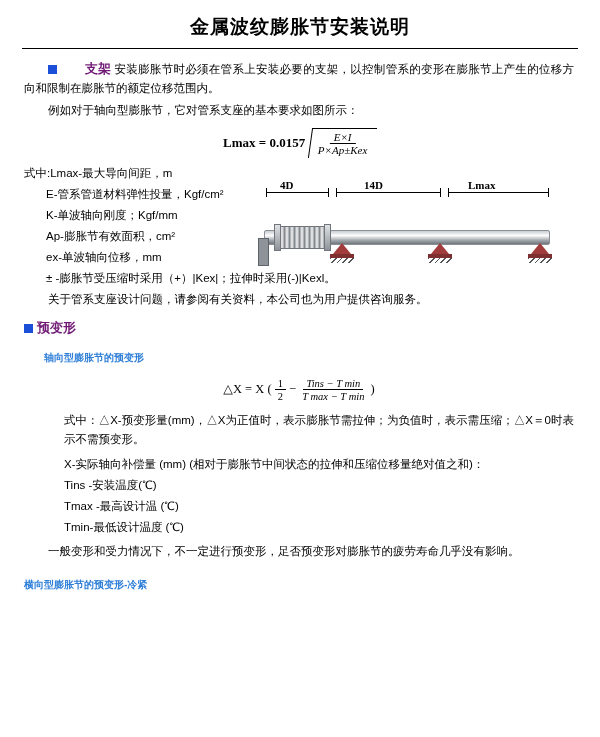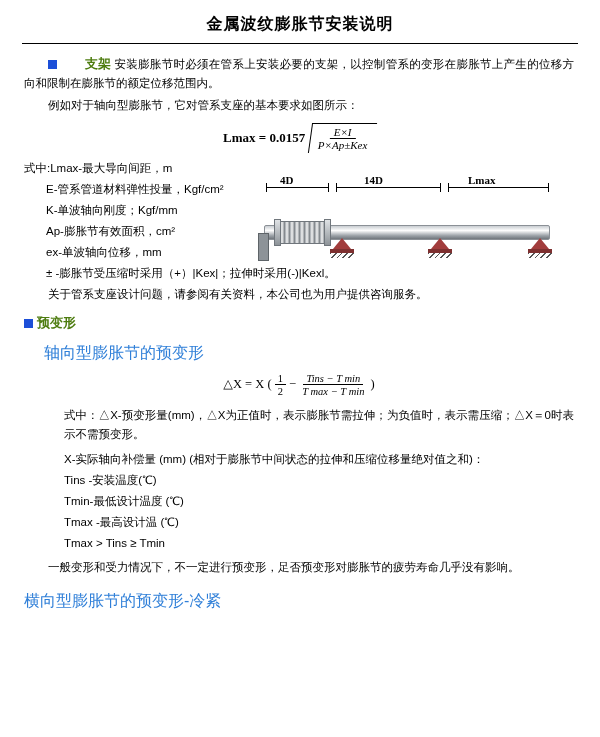--- a/index.html
+++ b/index.html
@@ -16,21 +16,21 @@
   }
   .page {
     position: relative;
     width: 600px;
     height: 737px;
     padding: 0;
     box-sizing: border-box;
   }
   .title {
     text-align: center;
-    font-size: 16px;
+    font-size: 19px;
     font-weight: bold;
     letter-spacing: 1px;
     margin: 14px 0 8px 0;
     font-family: "Liberation Serif", serif;
   }
   .hr {
     border: none;
     border-top: 1.5px solid #000;
     margin: 0 22px 10px 22px;
   }
@@ -40,37 +40,37 @@
     line-height: 19px;
   }
   p {
     margin: 0 0 3px 0;
     text-align: justify;
   }
   .indent {
     text-indent: 24px;
   }
   .sq-head {
-    color: #4d7c0f;
+    color: #701a75;
     font-weight: bold;
     font-size: 13px;
     display: inline-block;
   }
   .sq {
     display: inline-block;
     width: 9px;
     height: 9px;
     background: #1c4fd8;
     margin-right: 4px;
     vertical-align: -1px;
   }
   .blue-sub {
     color: #2f7fd8;
-    font-weight: normal;
-    font-size: 16px;
+    font-weight: bold;
+    font-size: 10px;
     margin: 10px 0 4px 0;
   }
   .section-gap {
     margin-top: 9px;
   }
   .list-line {
     margin: 0 0 2px 0;
     padding-left: 56px;
   }
   .formula-box {
@@ -343,22 +343,21 @@
           <span class="den">T max − T min</span>
         </span>
         <span>)</span>
       </span>
     </div>
 
     <p class="list-line" style="padding-left:40px;">式中：△X-预变形量(mm)，△X为正值时，表示膨胀节需拉伸；为负值时，表示需压缩；△X＝0时表示不需预变形。</p>
 
     <p class="list-line" style="padding-left:40px; margin-top:6px;">X-实际轴向补偿量 (mm) (相对于膨胀节中间状态的拉伸和压缩位移量绝对值之和)：</p>
     <p class="list-line" style="padding-left:40px;">Tins -安装温度(℃)</p>
+    <p class="list-line" style="padding-left:40px;">Tmax -最高设计温 (℃)</p>
     <p class="list-line" style="padding-left:40px;">Tmin-最低设计温度 (℃)</p>
-    <p class="list-line" style="padding-left:40px;">Tmax -最高设计温 (℃)</p>
-    <p class="list-line" style="padding-left:40px;">Tmax &gt; Tins ≥ Tmin</p>
 
     <p class="list-line note" style="padding-left:24px;">一般变形和受力情况下，不一定进行预变形，足否预变形对膨胀节的疲劳寿命几乎没有影响。</p>
 
     <div class="blue-sub" style="padding-left:0px; margin-top:14px;">横向型膨胀节的预变形-冷紧</div>
 
   </div>
 </div>
 
 </body></html>

